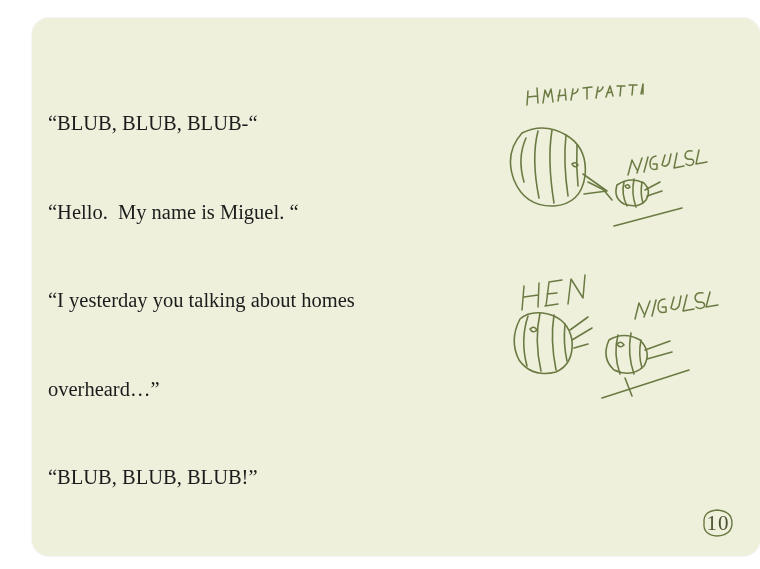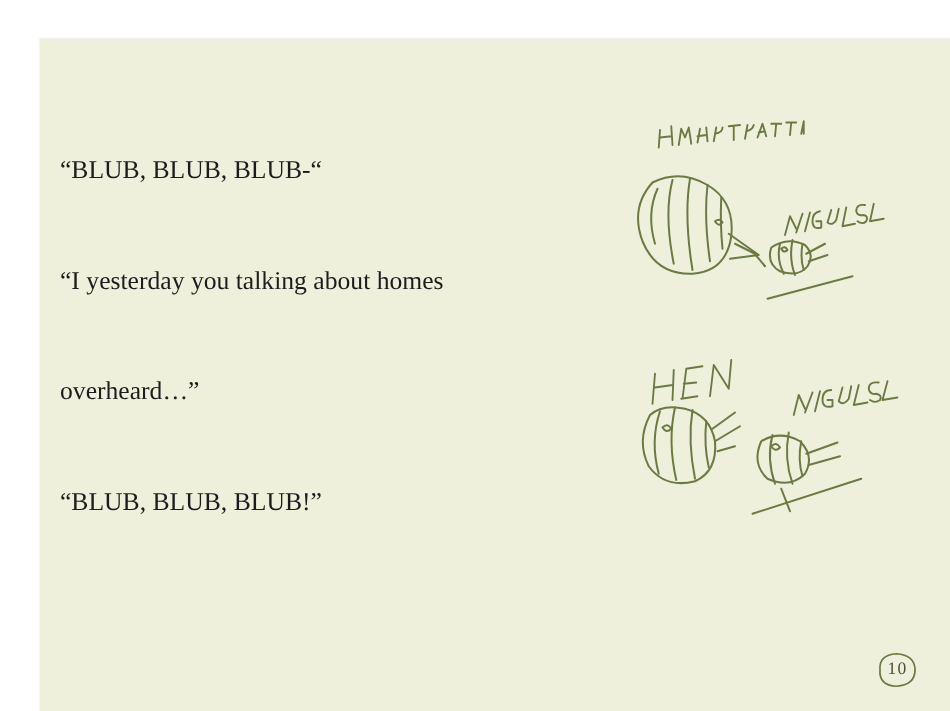--- a/index.html
+++ b/index.html
@@ -12,25 +12,26 @@
     width: 760px;
     height: 569px;
     background: #ffffff;
     overflow: hidden;
     font-family: "Liberation Serif", serif;
   }
   
   #slide {
     position: absolute;
     left: 32px;
-    top: 31px;
+    top: 18px;
     width: 728px;
     height: 538px;
     background: #eef0dc;
     box-shadow: 0 0 0 1px rgba(0,0,0,0.04);
+    border-radius: 17px;
   }
   
   #slide-top-rule {
     position: absolute;
     left: 0;
     top: 0;
     width: 100%;
     height: 2px;
     background: #ffffff;
     opacity: 0.0;
@@ -67,36 +68,37 @@
   #page-number .num {
     position: absolute;
     left: 0;
     top: 0;
     width: 40px;
     height: 34px;
     display: flex;
     align-items: center;
     justify-content: center;
     font-family: "Liberation Serif", serif;
-    font-size: 14px;
+    font-size: 21px;
     color: #4a5030;
     letter-spacing: 1px;
   }
   svg { display: block; }
 </style>
 </head>
 <body>
 
 <div id="page">
 
   <div id="slide">
     <div id="slide-top-rule"></div>
 
     <div id="text-block">
       <span class="line">“BLUB, BLUB, BLUB-“</span>
+      <span class="line">“Hello.  My name is Miguel. “</span>
       <span class="line">“I yesterday you talking about homes</span>
       <span class="line">overheard…”</span>
       <span class="line">“BLUB, BLUB, BLUB!”</span>
       
       
       
       
       
       
       

